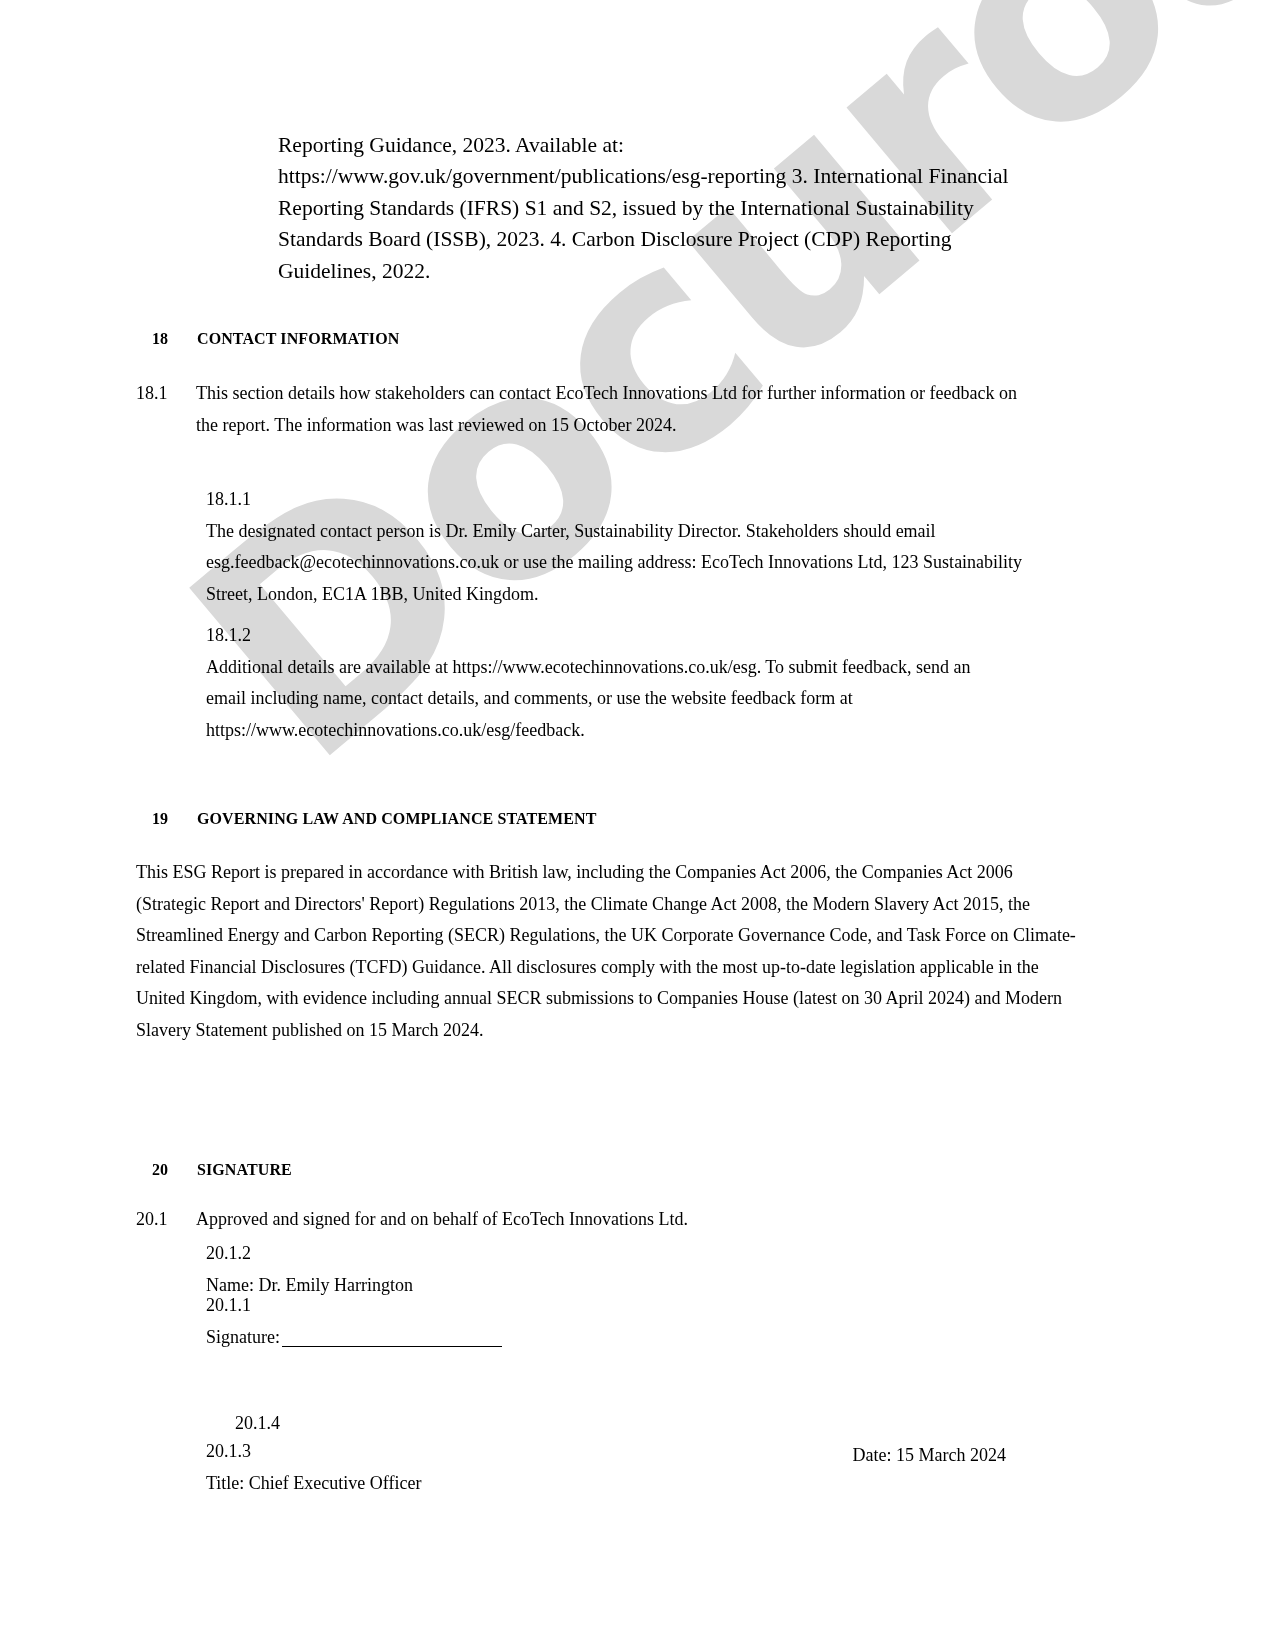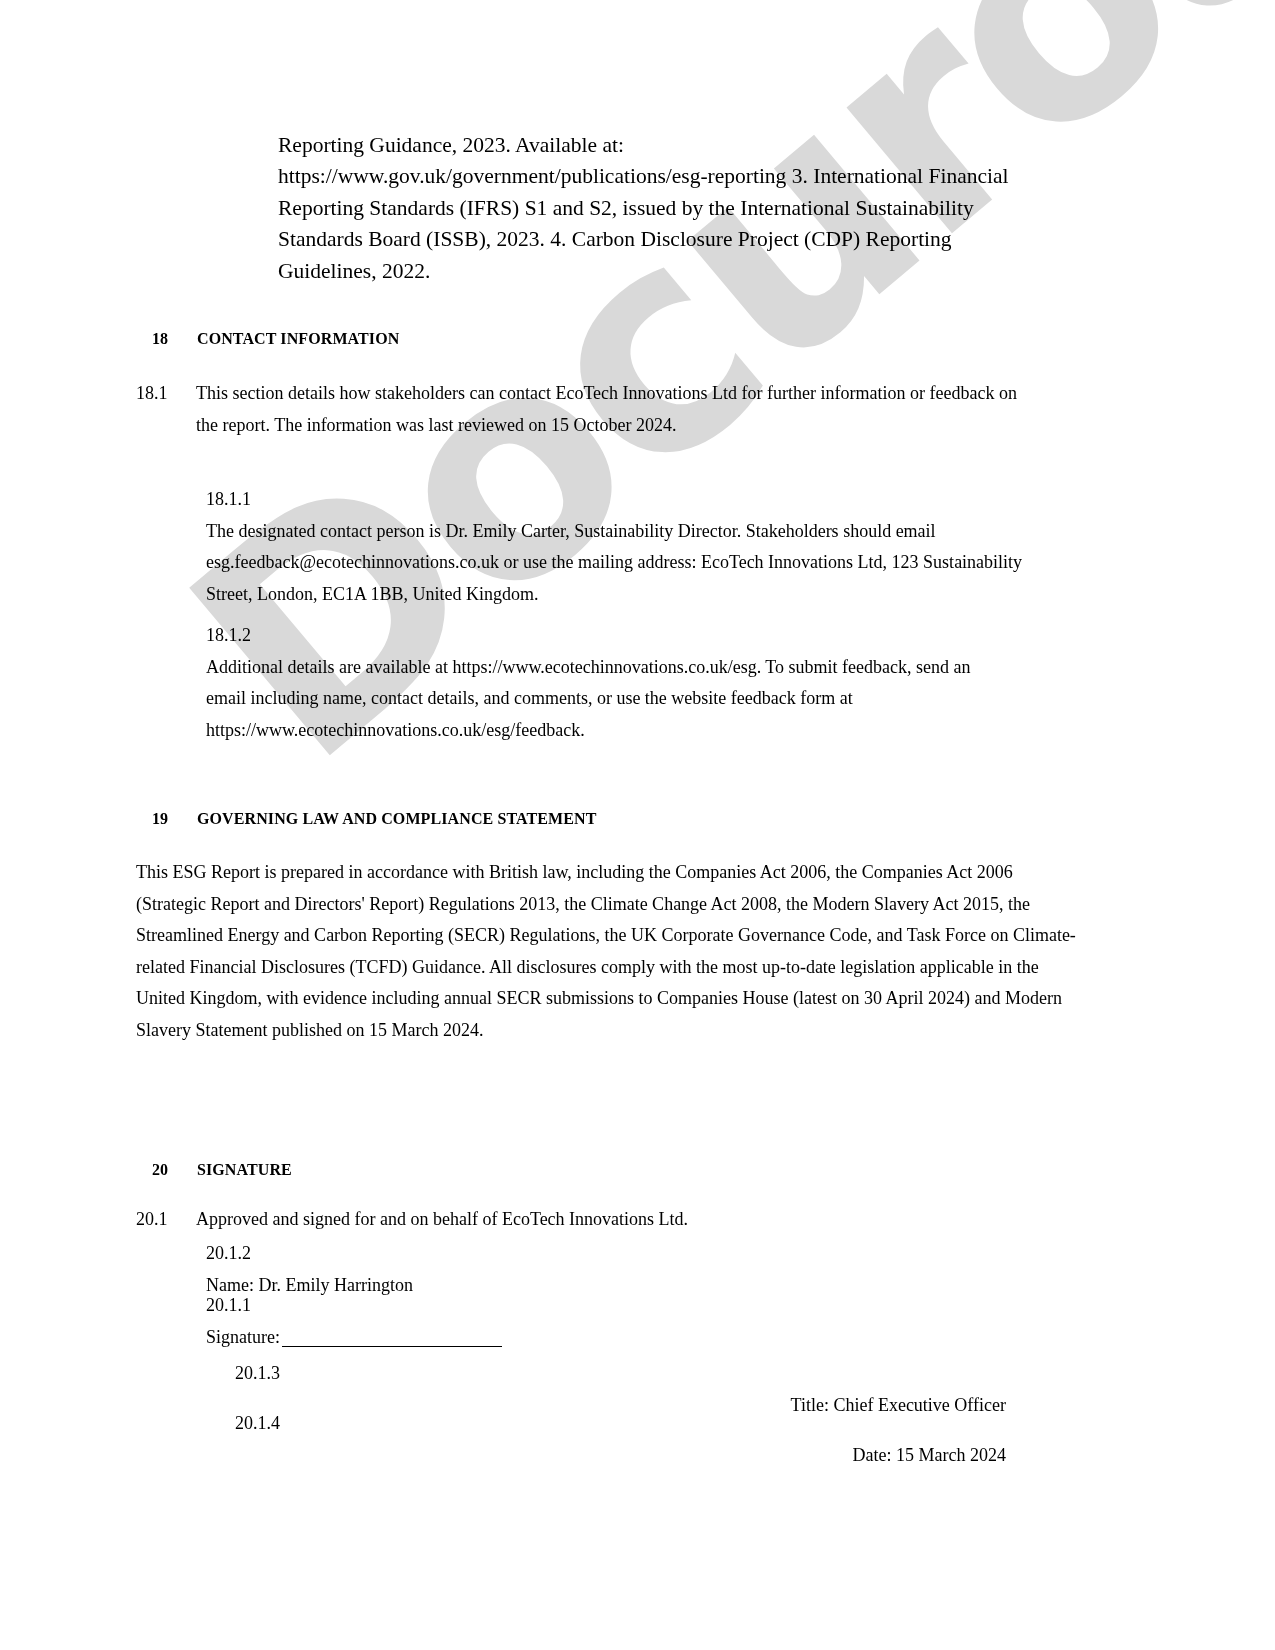--- a/index.html
+++ b/index.html
@@ -164,21 +164,21 @@
     <div class="clause lvl2" style="top:1258px; width:800px;margin-top:32px;">
       <span class="num">20.1.1</span>
       <span class="txt"><span>Signature:</span><span class="sig-line"></span></span>
     </div>
 
     <div class="clause lvl2" style="top:1238px; width:800px;">
       <span class="num">20.1.2</span>
       <span class="txt">Name: Dr. Emily Harrington</span>
     </div>
 
-    <div class="clause lvl2" style="top:1358px; width:800px;text-align:right;">
+    <div class="clause lvl2" style="top:1436px; width:800px;">
       <span class="num">20.1.3</span>
       <span class="txt">Title: Chief Executive Officer</span>
     </div>
 
     <div class="clause lvl2" style="top:1408px; width:800px;text-align:right;">
       <span class="num">20.1.4</span>
       <span class="txt">Date: 15 March 2024</span>
     </div>
 
   </div>

